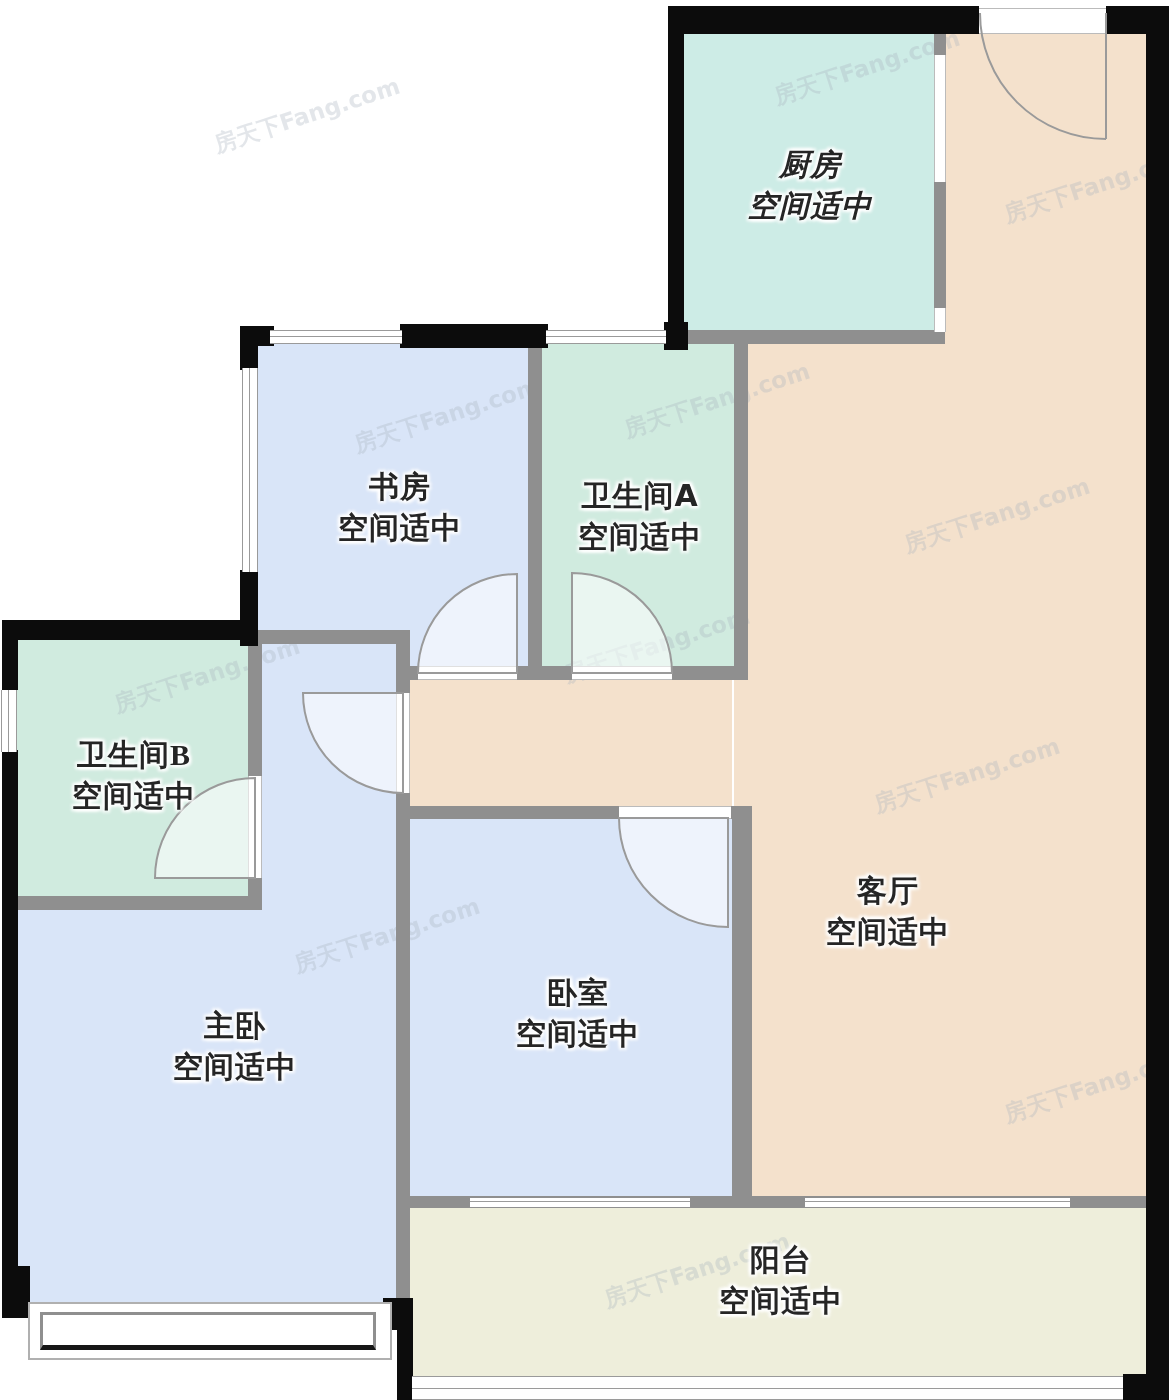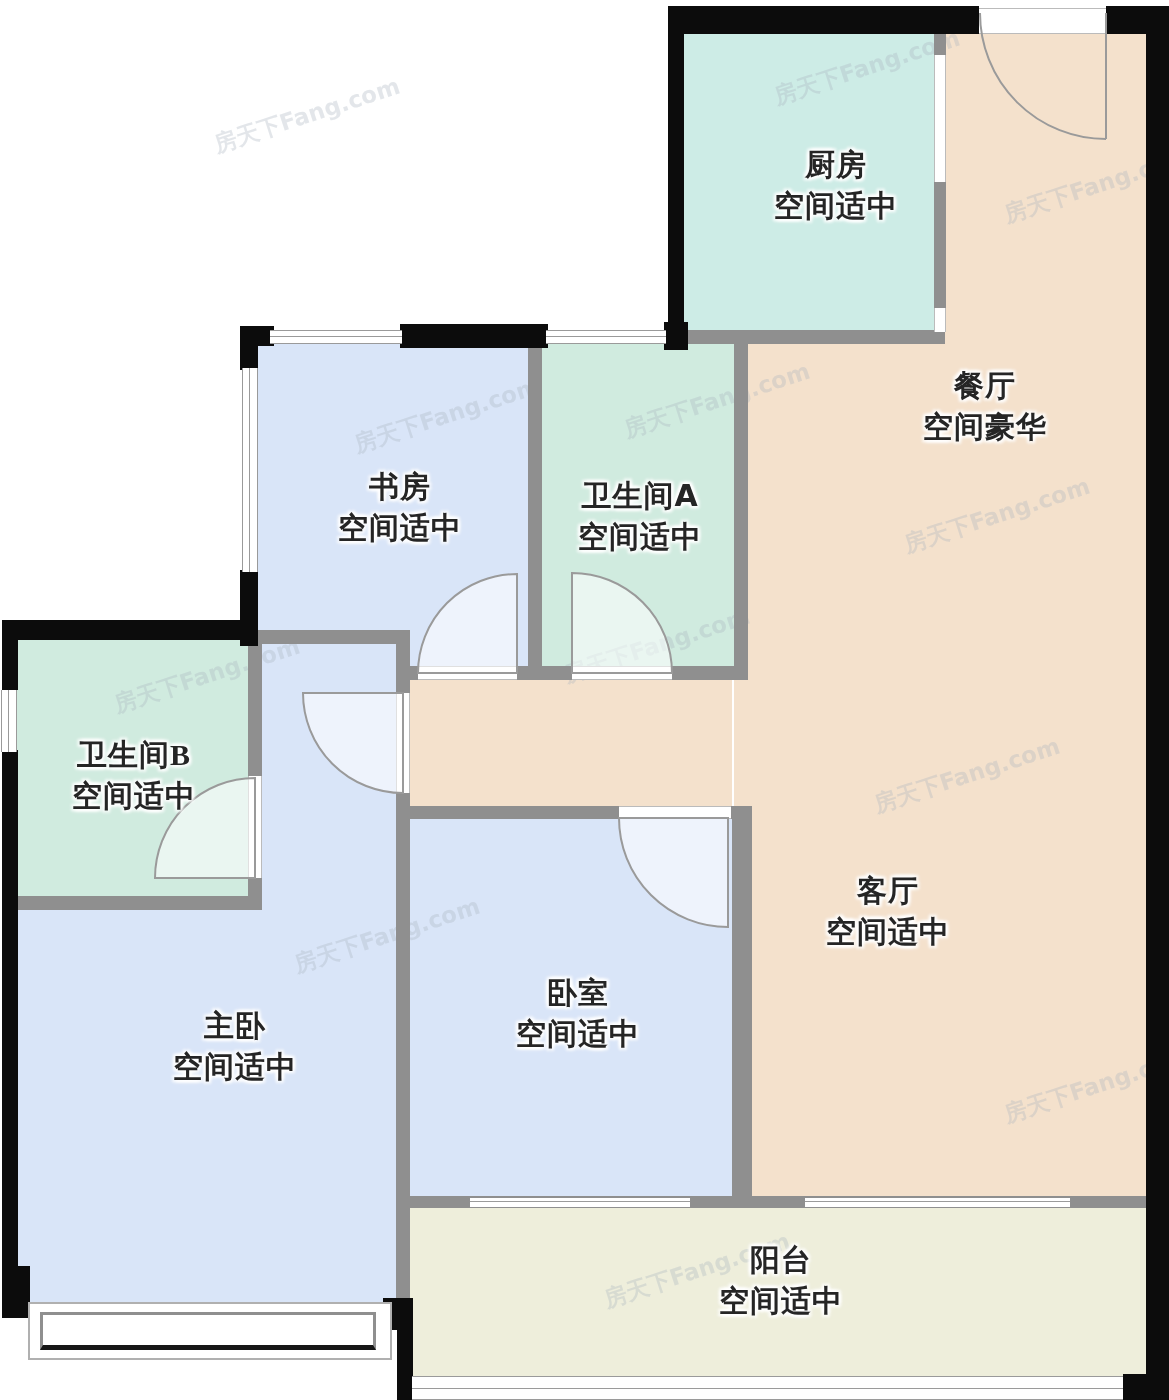--- a/index.html
+++ b/index.html
@@ -121,27 +121,23 @@
     </g>
     <g stroke="#9a9a9a" stroke-width="2" fill="rgba(255,255,255,0.55)">
       <path d="M 517 673 L 418 673 A 99 99 0 0 1 517 574 Z"></path>
       <path d="M 572 673 L 572 573 A 100 100 0 0 1 672 673 Z"></path>
       <path d="M 255 878 L 255 778 A 100 100 0 0 0 155 878 Z"></path>
       <path d="M 403 693 L 303 693 A 100 100 0 0 0 403 793 Z"></path>
       <path d="M 728 818 L 619 818 A 109 109 0 0 0 728 927 Z"></path>
     </g>
   </svg>
 
-  <div class="lbl" style="left:836px;top:185px;">
+  <div class="lbl" style="left:810px;top:185px;font-style:italic;">
     <div>厨房</div>
     <div>空间适中</div>
-  </div>
-  <div class="lbl" style="left:985px;top:406px;">
-    <div>餐厅</div>
-    <div>空间豪华</div>
   </div>
   <div class="lbl" style="left:400px;top:507px;">
     <div>书房</div>
     <div>空间适中</div>
   </div>
   <div class="lbl" style="left:640px;top:516px;">
     <div>卫生间A</div>
     <div>空间适中</div>
   </div>
   <div class="lbl" style="left:134px;top:775px;font-family:Liberation Serif, serif;">

